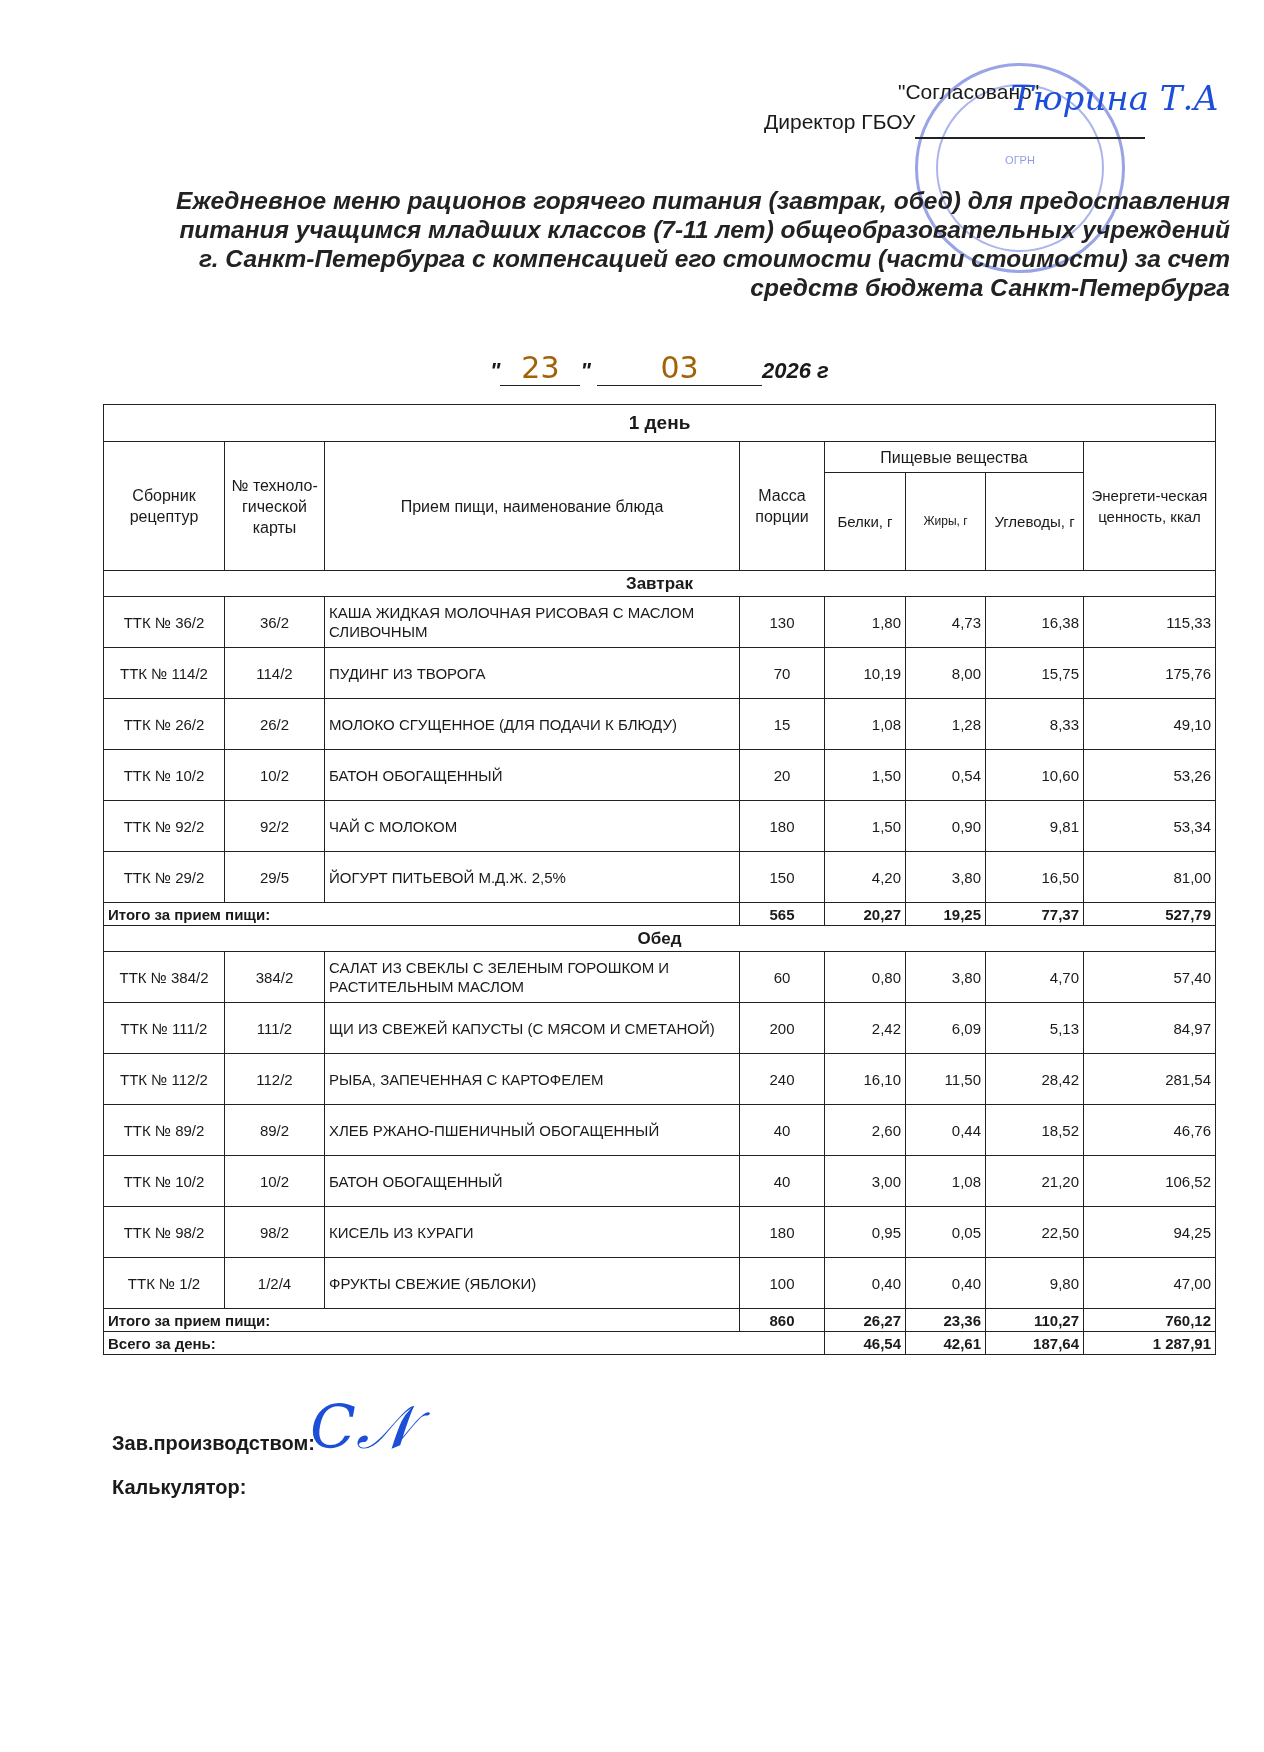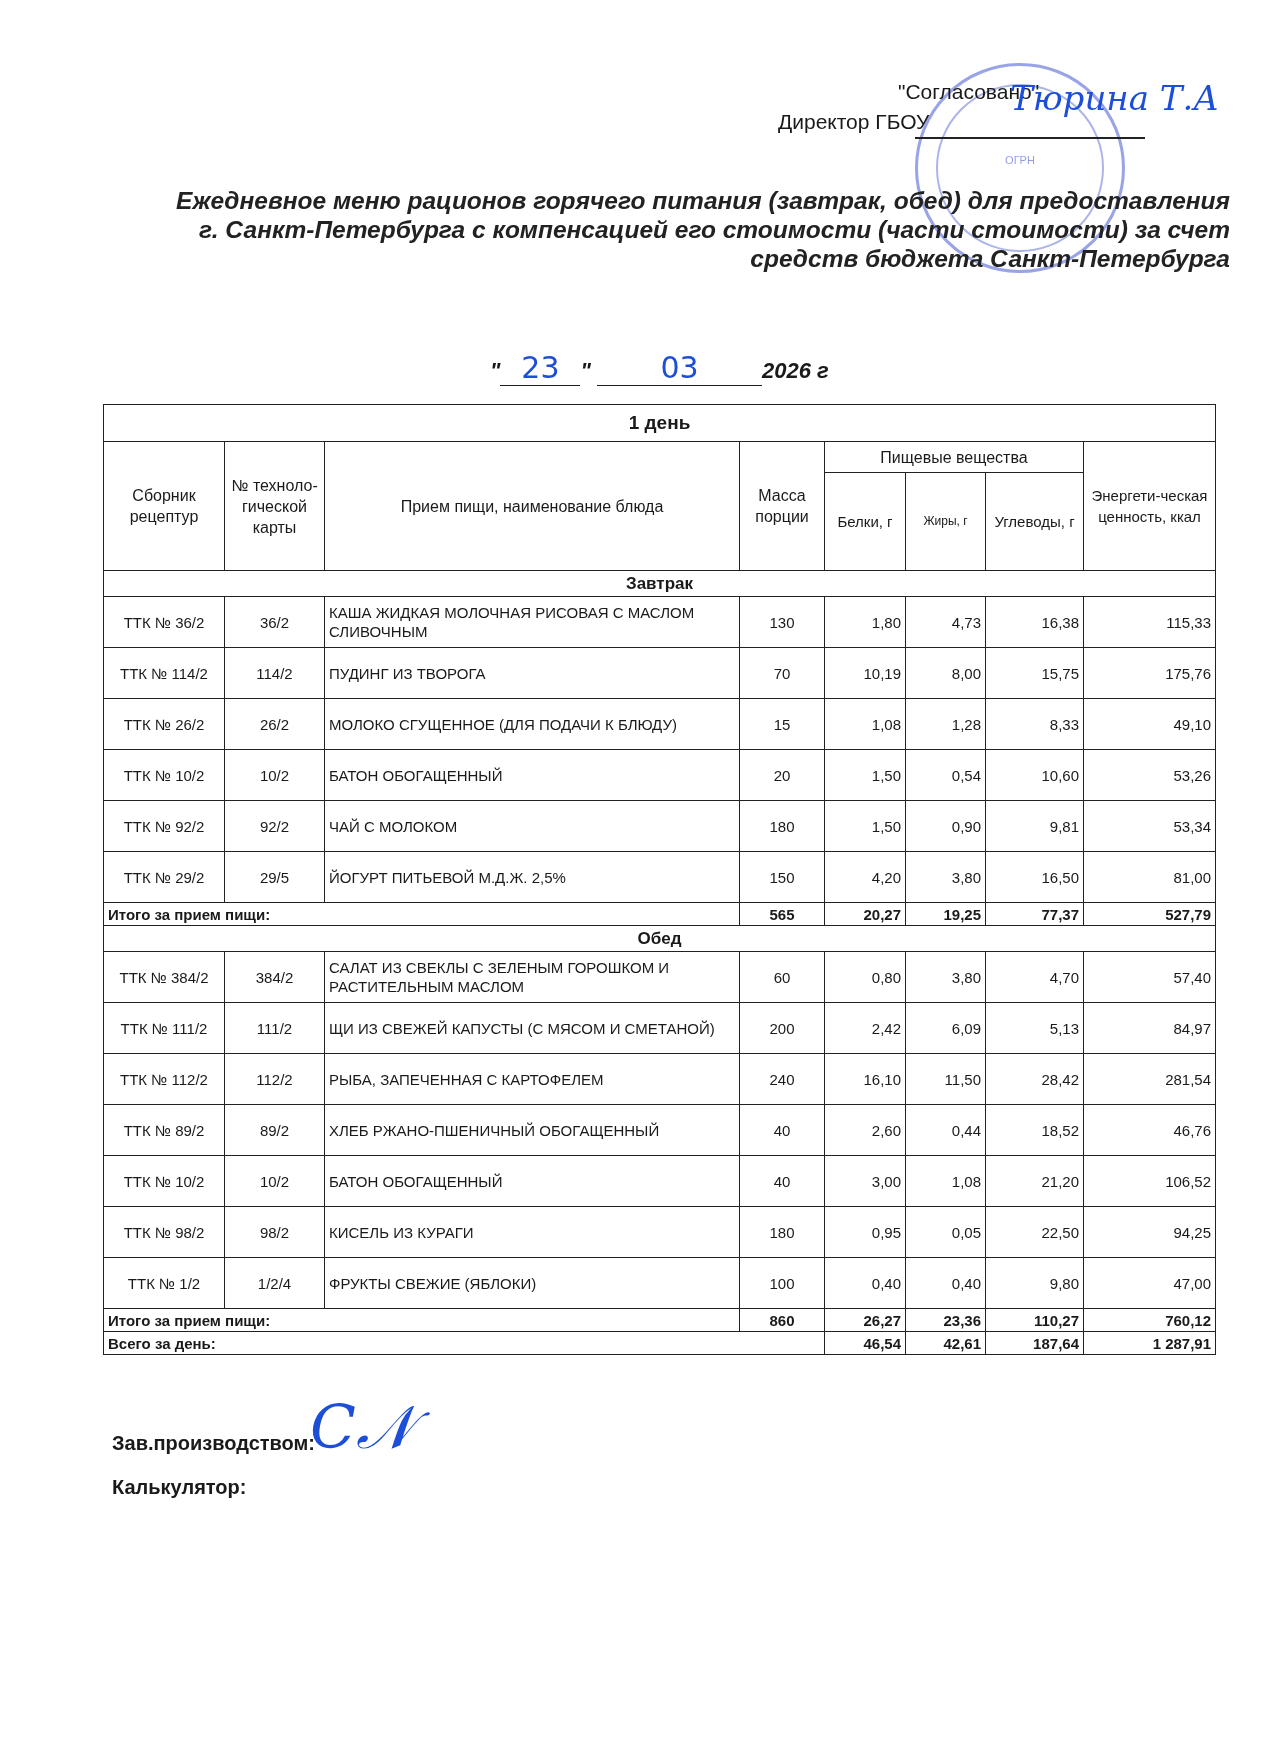--- a/index.html
+++ b/index.html
@@ -1,25 +1,25 @@
 <!DOCTYPE html>
 <html><head>
 <meta charset="utf-8">
 <style>
   html, body { margin:0; padding:0; background:#ffffff; }
   body { width:1264px; height:1752px; position:relative; overflow:hidden;
          font-family:"Liberation Sans", sans-serif; color:#1a1a1a; }
   .approval { position:absolute; font-size:21px; }
   #approved { left:898px; top:80px; }
-  #director { left:764px; top:110px;margin-left:14px; }
+  #director { left:764px; top:110px; }
   #director-line { position:absolute; left:915px; top:137px; width:230px; border-bottom:2px solid #222; }
   .title { position:absolute; left:100px; width:1130px; top:186px; text-align:right;
            font-style:italic; font-weight:bold; font-size:24.5px; line-height:29px; color:#222; }
   .dateline { position:absolute; top:350px; left:490px; font-style:italic; font-weight:bold; font-size:22px; }
-  .dateline .hand { font-family:"DejaVu Sans", sans-serif; font-style:normal; font-weight:normal; color:#1d4ed8; font-size:30px; }
+  .dateline .hand { font-family:"DejaVu Sans", sans-serif; font-style:normal; font-weight:normal; color:#a16207; font-size:30px; }
   .u1 { display:inline-block; width:80px; border-bottom:1.5px solid #222; text-align:center; }
   .u2 { display:inline-block; width:165px; border-bottom:1.5px solid #222; text-align:center; }
 
   table.menu { position:absolute; left:103px; top:404px; width:1112px; border-collapse:collapse; table-layout:fixed;
                font-size:15px; }
   table.menu td, table.menu th { border:1.5px solid #222; padding:0 4px; }
   table.menu th { font-weight:normal; font-size:16px; line-height:21px; }
   .day-row td { height:36px; text-align:center; font-weight:bold; font-size:19px; }
   .sec-row td { height:25px; text-align:center; font-weight:bold; font-size:17px; }
   .item td { height:50px; }
@@ -43,20 +43,21 @@
 <div class="stamp">
   <div class="stamp-text">ОГРН</div>
 </div>
 <div class="approval" id="approved">"Согласовано"</div>
 <div class="approval" id="director">Директор ГБОУ</div>
 <div id="director-line"></div>
 <div class="sig" style="left:1010px; top:78px; font-size:34px;">Тюрина Т.А</div>
 
 <div class="title">
   <div>Ежедневное меню рационов горячего питания (завтрак, обед) для предоставления</div>
+  <div>питания учащимся младших классов  (7-11 лет) общеобразовательных учреждений</div>
   <div>г. Санкт-Петербурга с компенсацией его стоимости (части стоимости) за счет</div>
   <div>средств бюджета Санкт-Петербурга</div>
 </div>
 
 <div class="dateline">
   "<span class="u1"><span class="hand">23</span></span>"
   <span class="u2"><span class="hand">03</span></span><span>2026 г</span>
 </div>
 
 <table class="menu">

